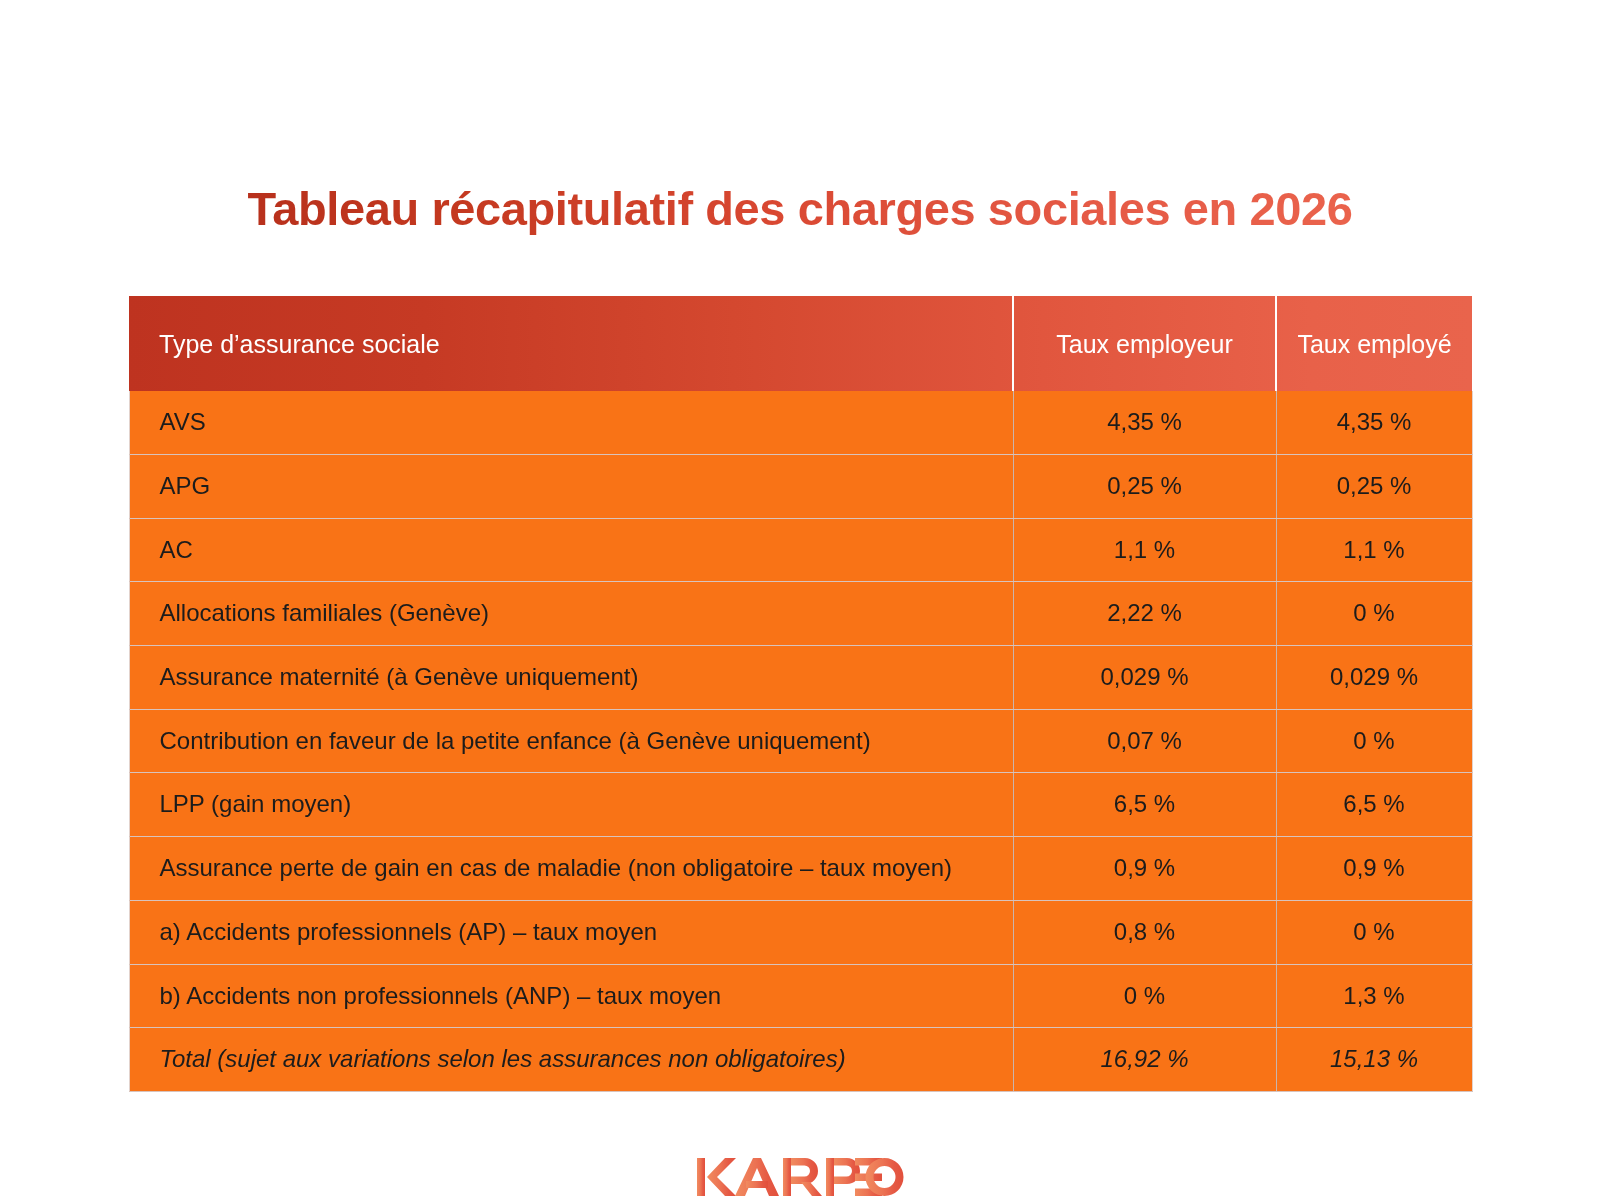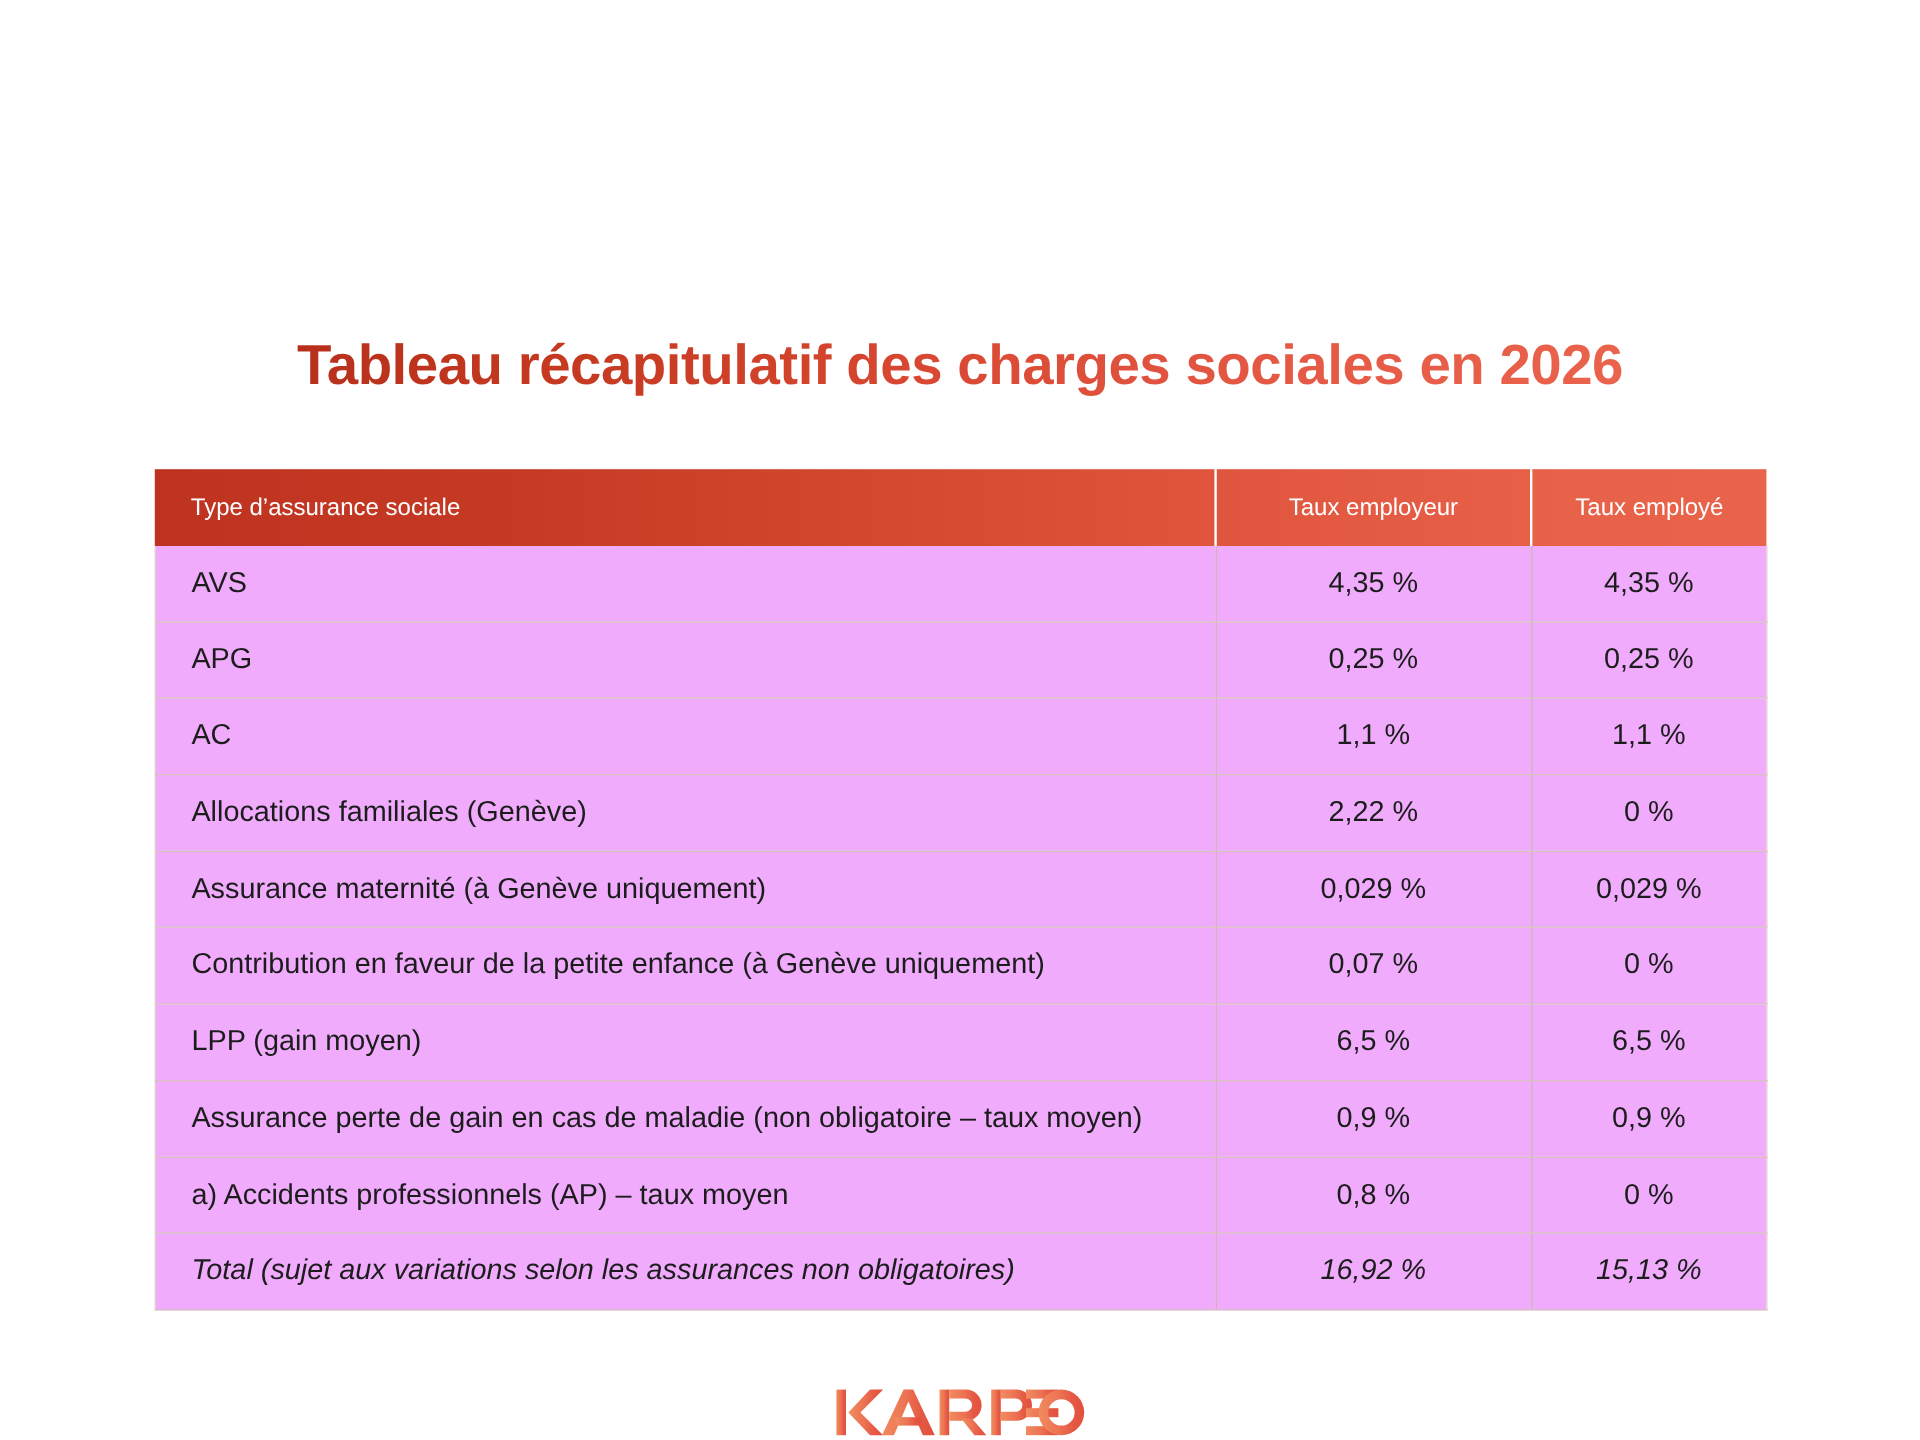--- a/index.html
+++ b/index.html
@@ -66,23 +66,23 @@
         #C63A24 22%,
         #D4482F 45%,
         #E1563E 68%,
         #E86149 88%,
         #E9644C 100%);
   }
 
   thead th {
     color: #ffffff;
     font-weight: 400;
-    font-size: 20px;
+    font-size: 25px;
     line-height: 1.2;
-    height: 64px;
+    height: 95px;
     vertical-align: middle;
     padding: 0 16px;
     border: none;
   }
 
   thead th.h-label {
     text-align: left;
     padding-left: 30px;
   }
 
@@ -94,21 +94,21 @@
   }
 
   
   tbody td {
     border-bottom: 1.5px solid #D8C3BC;
     border-left: 1.5px solid #C9B4AD;
     font-size: 24px;
     line-height: 1.28;
     color: #1c1c1c;
     vertical-align: middle;
-    background: #f0abfc;
+    background: #f97316;
   }
 
   tbody td.cell-label {
     text-align: left;
     padding: 16px 24px 16px 30px;
     border-left: 1.5px solid #E2D2CC;
   }
 
   tbody td.cell-val {
     text-align: center;
@@ -194,20 +194,25 @@
             <td class="cell-label">Assurance perte de gain en cas de maladie (non obligatoire – taux moyen)</td>
             <td class="cell-val">0,9 %</td>
             <td class="cell-val">0,9 %</td>
           </tr>
           <tr>
             <td class="cell-label">a) Accidents professionnels (AP) – taux moyen</td>
             <td class="cell-val">0,8 %</td>
             <td class="cell-val">0 %</td>
           </tr>
           <tr>
+            <td class="cell-label">b) Accidents non professionnels (ANP) – taux moyen</td>
+            <td class="cell-val">0 %</td>
+            <td class="cell-val">1,3 %</td>
+          </tr>
+          <tr>
             <td class="cell-label">Total (sujet aux variations selon les assurances non obligatoires)</td>
             <td class="cell-val">16,92 %</td>
             <td class="cell-val">15,13 %</td>
           </tr>
         </tbody>
     </table>
   </div>
 
   <div class="logo">
     <svg width="210" height="46" viewBox="0 0 210 46" role="img" aria-label="KARPEO">

